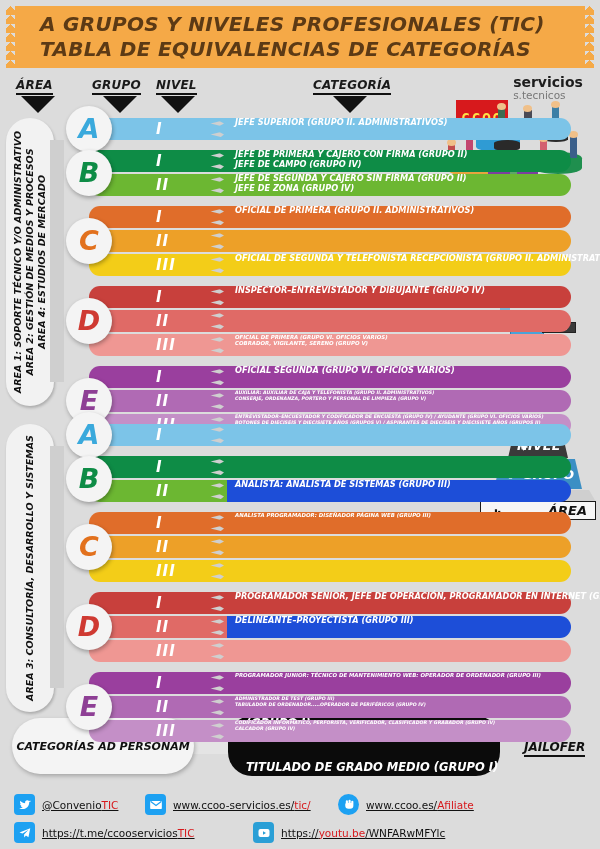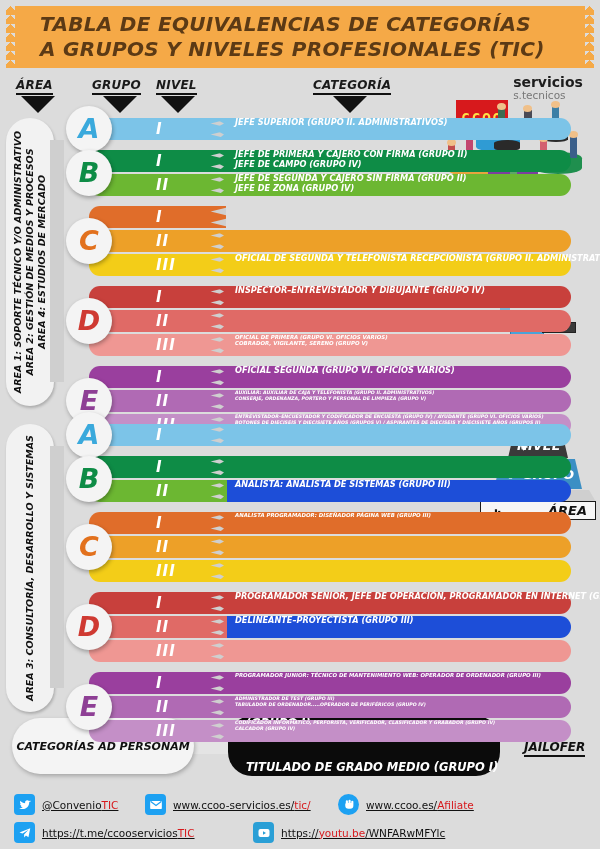--- a/index.html
+++ b/index.html
@@ -187,22 +187,22 @@
   .pyramid { position:absolute; left:478px; top:432px; width:118px; height:88px;}
   .pband { position:absolute; display:flex; align-items:center; }
   .pband .plbl { font-style:italic; font-weight:900; color:#fff; font-size:13px; margin-left:auto; margin-right:8px;}
 </style>
 </head>
 <body>
 
 <div class="page">
 
   <div class="banner">
+    <h1>A GRUPOS Y NIVELES PROFESIONALES (TIC)</h1>
     <h1>TABLA DE EQUIVALENCIAS DE CATEGORÍAS</h1>
-    <h1>A GRUPOS Y NIVELES PROFESIONALES (TIC)</h1>
   </div>
 
   <div class="colhead" style="left:16px; top:78px;">
     <span class="und">ÁREA</span>
   </div>
   <div class="arrow" style="left:21px; top:96px;"></div>
 
   <div class="colhead" style="left:92px; top:78px;">
     <span class="und">GRUPO</span>
   </div>
@@ -336,20 +336,23 @@
           <div class="circle">
             <span style="color: rgb(14, 140, 70);">B</span>
           </div>
         </div>
         <div class="grow" style="top: 88px; width: 528px; height: 70px;">
           <div class="bar" style="top: 0px; --c: #e06d2a;">
             <div class="lvlstrip" style="background: rgb(224, 109, 42);">
               <span class="lvl">I</span>
             </div>
             <div class="zig"></div>
+            <div class="catstrip" style="background: rgb(224, 109, 42); width: 345px;">
+              <div class="cat">OFICIAL DE PRIMERA (GRUPO II. ADMINISTRATIVOS)</div>
+            </div>
           </div>
           <div class="bar" style="top: 24px; --c: #eda028;">
             <div class="lvlstrip" style="background: rgb(237, 160, 40);">
               <span class="lvl">II</span>
             </div>
             <div class="zig"></div>
             <div class="catstrip" style="background: rgb(237, 160, 40); width: 345px;"></div>
           </div>
           <div class="bar" style="top: 48px; --c: #f3cd18;">
             <div class="lvlstrip" style="background: rgb(243, 205, 24);">

